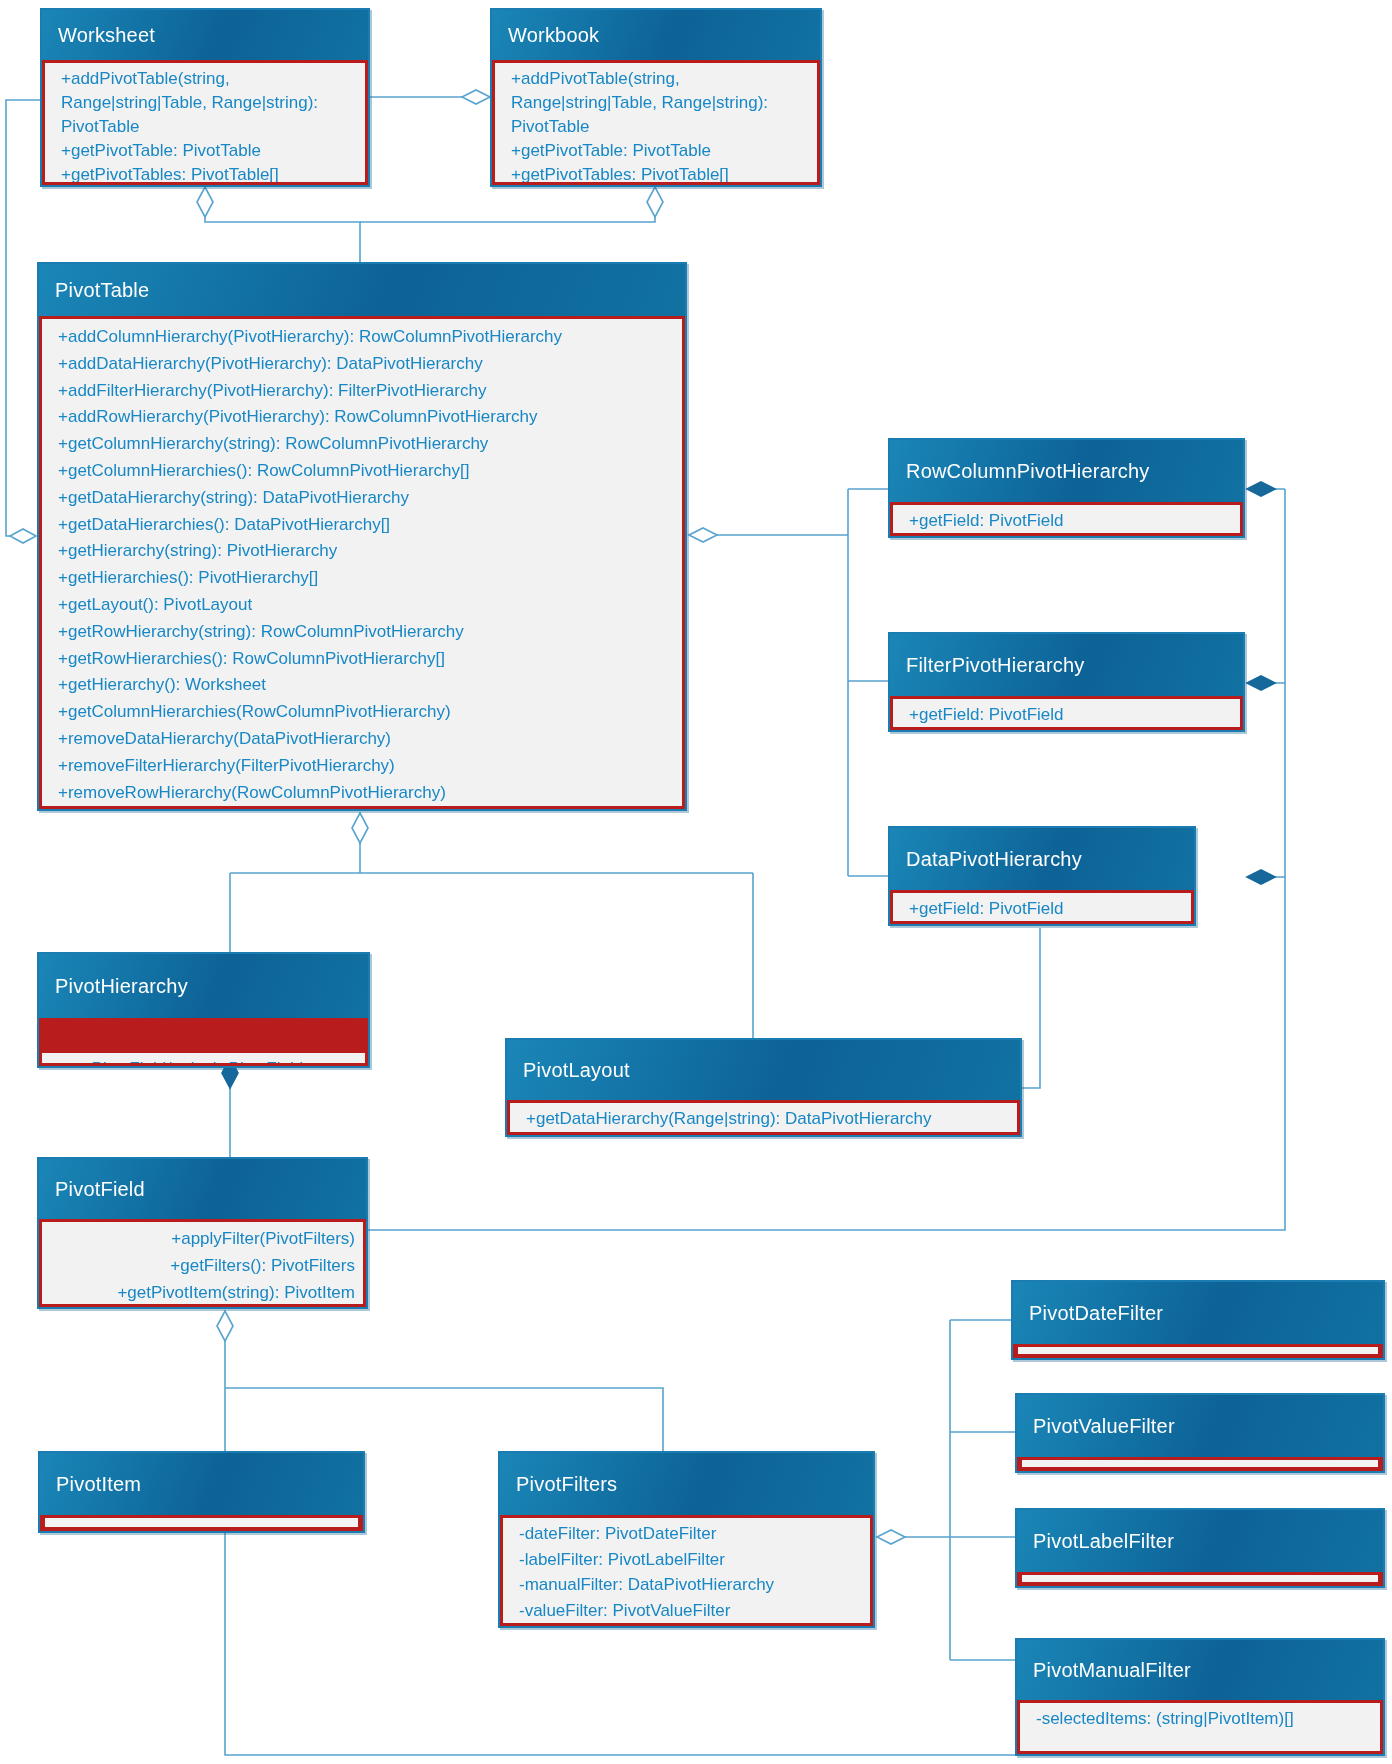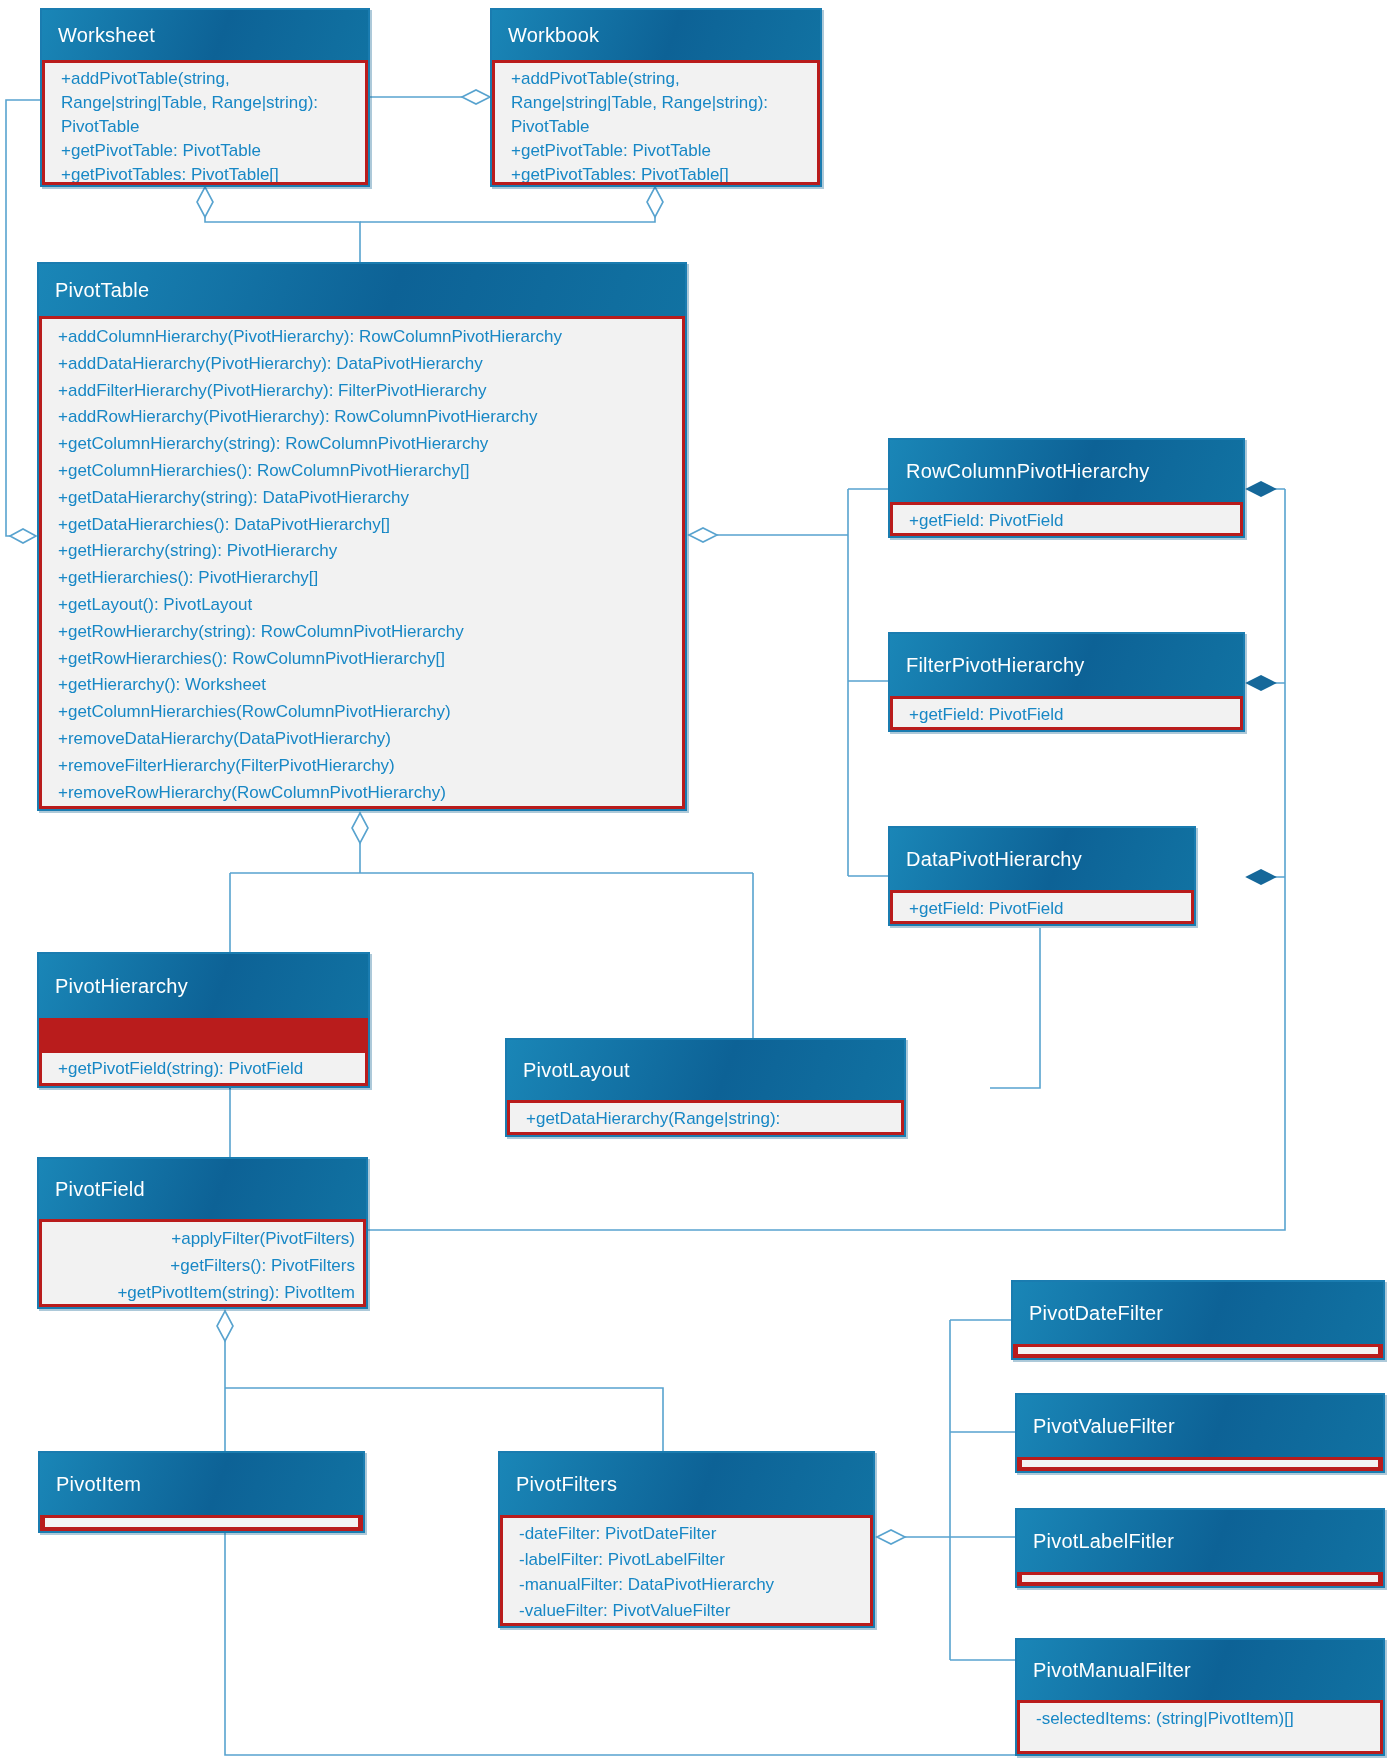--- a/index.html
+++ b/index.html
@@ -32,23 +32,23 @@
   #c-workbook .hdr{height:50px;}
   #c-pivottable{left:37px;top:262px;width:650px;height:549px;}
   #c-pivottable .hdr{height:52px;}
   #c-pivottable .body{line-height:26.8px;padding-top:5px;}
   #c-rowcolumnpivothierarchy{left:888px;top:438px;width:357px;height:100px;}
   #c-rowcolumnpivothierarchy .hdr{height:62px;}
   #c-filterpivothierarchy{left:888px;top:632px;width:357px;height:100px;}
   #c-filterpivothierarchy .hdr{height:62px;}
   #c-datapivothierarchy{left:888px;top:826px;width:308px;height:100px;}
   #c-datapivothierarchy .hdr{height:62px;}
-  #c-pivothierarchy{left:37px;top:952px;width:333px;height:136px;gap:32px;}
+  #c-pivothierarchy{left:37px;top:952px;width:333px;height:116px;gap:32px;}
   #c-pivothierarchy .hdr{height:64px;}
-  #c-pivotlayout{left:505px;top:1038px;width:401px;height:99px;}
+  #c-pivotlayout{left:505px;top:1038px;width:517px;height:99px;}
   #c-pivotlayout .hdr{height:60px;}
   #c-pivotfield{left:37px;top:1157px;width:331px;height:152px;}
   #c-pivotfield .hdr{height:60px;}
   #c-pivotfield .body{line-height:27px;padding-top:3px;text-align:right;}
   #c-pivotitem{left:38px;top:1451px;width:327px;height:82px;}
   #c-pivotitem .hdr{height:62px;}
   #c-pivotfilters{left:498px;top:1451px;width:377px;height:177px;}
   #c-pivotfilters .hdr{height:62px;}
   #c-pivotfilters .body{line-height:25.5px;padding-top:3px;}
   #c-pivotdatefilter{left:1011px;top:1280px;width:374px;height:80px;}
@@ -214,21 +214,21 @@
     <div class="hdr">PivotDateFilter</div>
     <div class="strip"></div>
   </div>
 
   <div class="uml" id="c-pivotlabelfitler">
     <div class="hdr">PivotValueFilter</div>
     <div class="strip"></div>
   </div>
 
   <div class="uml" id="c-pivotvaluefilter">
-    <div class="hdr">PivotLabelFitler</div>
+    <div class="hdr">PivotLabelFilter</div>
     <div class="strip"></div>
   </div>
 
   <div class="uml" id="c-pivotmanualfilter">
     <div class="hdr">PivotManualFilter</div>
     <div class="body">
       <div class="m">-selectedItems: (string|PivotItem)[]</div>
     </div>
   </div>
 

